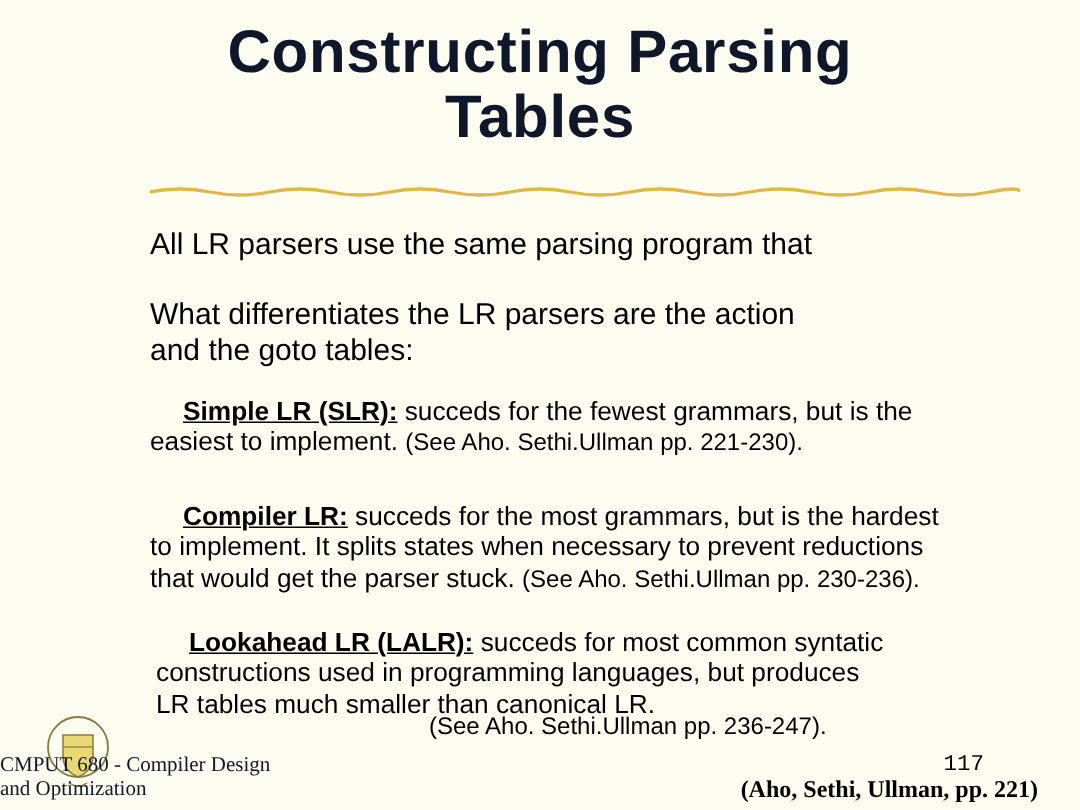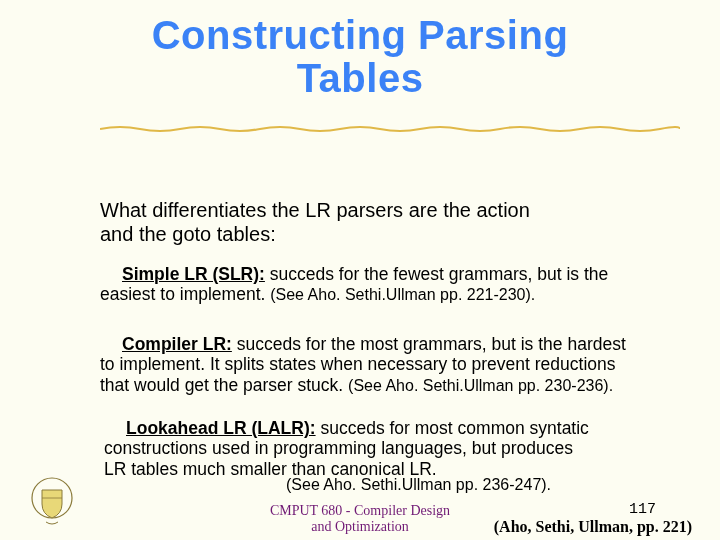--- a/index.html
+++ b/index.html
@@ -10,21 +10,21 @@
     background: #fdfdf2;
     font-family: Arial, Helvetica, sans-serif;
     position: relative;
     overflow: hidden;
     box-sizing: border-box;
   }
   .title {
     font-family: "Arial Black", "Impact", sans-serif;
     font-weight: 900;
     font-size: 40px;
-    color: #3b82f6;
+    color: #0f172a;
     text-align: center;
     padding-top: 14px;
     line-height: 1.08;
     letter-spacing: 0.5px;
     position: relative;
   }
   .underline {
     position: absolute;
     left: 100px;
     right: 40px;
@@ -43,24 +43,24 @@
   .canonical { top: 334px; }
   .lalr { top: 418px; left: 104px; }
   .ref { font-size: 16px; }
   b { font-weight: bold; }
   u { text-decoration: underline; margin-left: 22px; }
   .footer {
     position: absolute;
     bottom: 6px;
     left: 0;
     right: 0;
-    text-align: center;
+    text-align: left;
     font-size: 14px;
     font-family: "Times New Roman", Times, serif;
-    color: #701a75;
+    color: #0f172a;
     line-height: 1.1;
   }
   .page-num {
     position: absolute;
     right: 64px;
     bottom: 22px;
     font-size: 15px;
     font-family: Liberation Mono, monospace;
   }
   .citation {
@@ -93,21 +93,21 @@
   <span>Tables</span>
 </div>
 
 <div class="underline">
   <svg viewBox="0 0 580 10" preserveAspectRatio="none">
     <path d="M0,5 Q20,1 40,5 T80,5 T120,5 T160,5 T200,5 T240,5 T280,5 T320,5 T360,5 T400,5 T440,5 T480,5 T520,5 T560,5 T580,5" stroke="#e0b848" stroke-width="2.2" fill="none"></path>
   </svg>
 </div>
 
 <div class="body-block intro">
-  <br>
+  <span>All LR parsers use the same parsing program that</span><br>
   <br>
   <span>What differentiates the LR parsers are the action</span><br>
   <span>and the goto tables:</span>
 </div>
 
 <div class="body-block para slr">
   <b><u>Simple LR (SLR):</u></b><span> succeds for the fewest grammars, but is the</span><br>
   <span>easiest to implement.  </span><span class="ref">(See Aho. Sethi.Ullman pp. 221-230).</span>
 </div>
 

